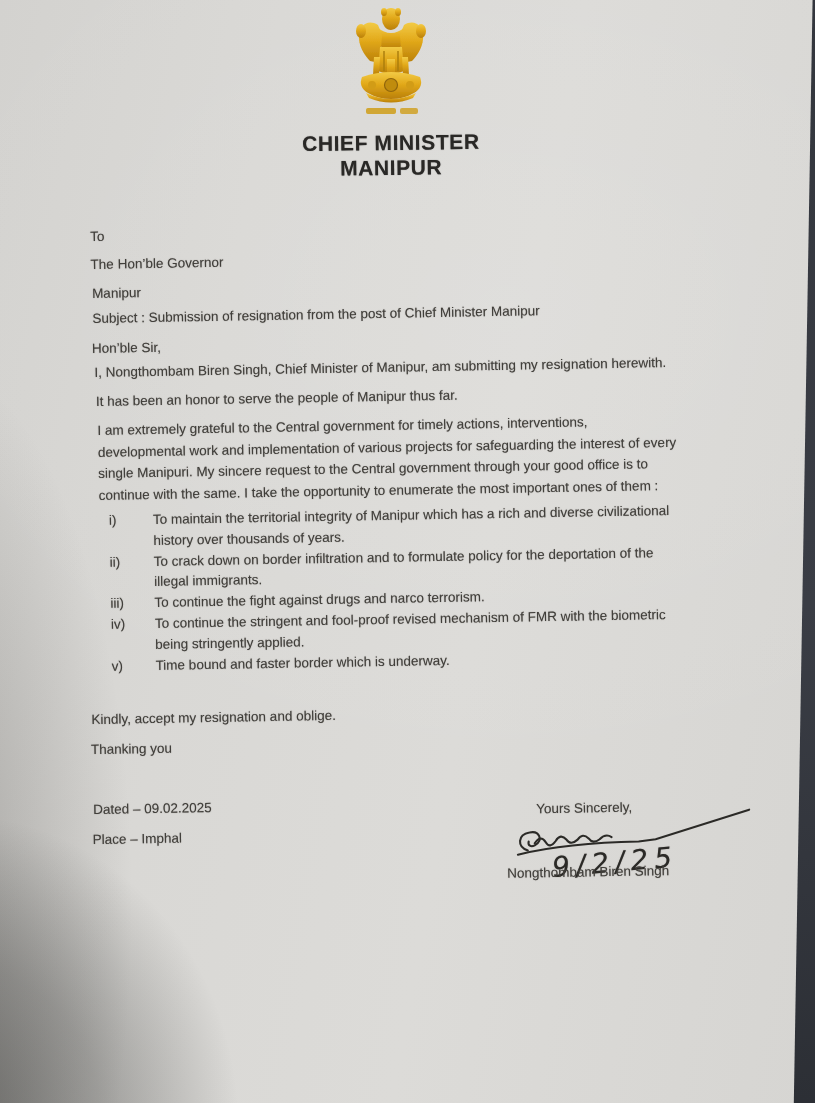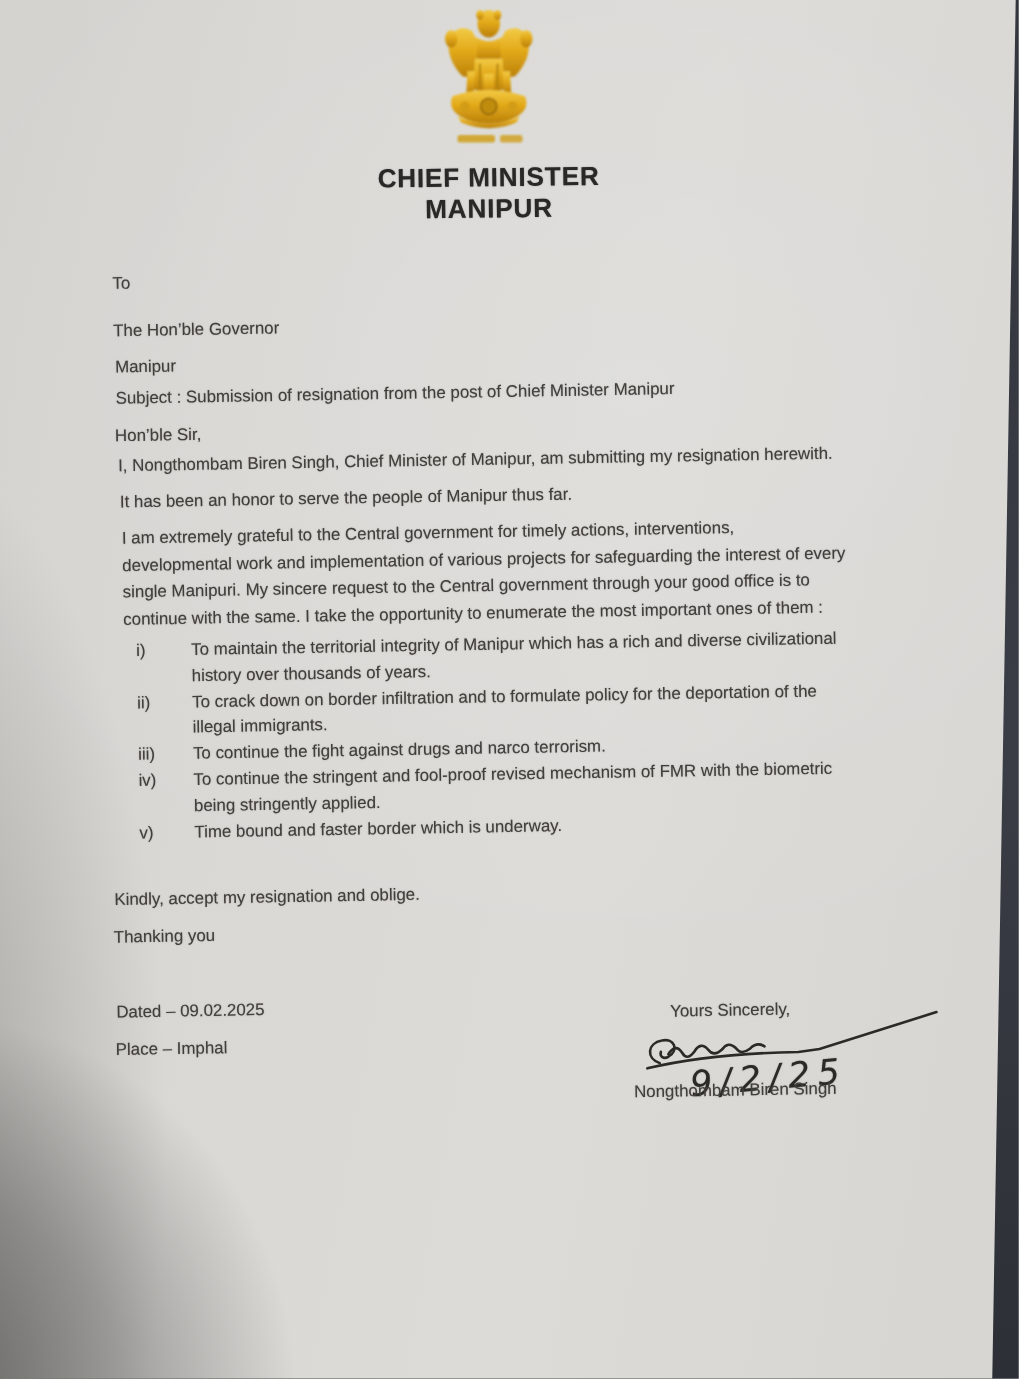--- a/index.html
+++ b/index.html
@@ -92,21 +92,21 @@
       </g>
     </g>
   </svg>
 
   <div id="letterhead-title">
     <div class="l1">CHIEF MINISTER</div>
     <div class="l2">MANIPUR</div>
   </div>
 
   <div id="letter">
-    <p class="abs" style="left:95px;top:216px;">To</p>
+    <p class="abs" style="left:95px;top:226px;">To</p>
     <p class="abs" style="left:95px;top:254px;">The Hon’ble Governor</p>
     <p class="abs" style="left:96px;top:283px;">Manipur</p>
     <p class="abs" style="left:96px;top:308px;">Subject : Submission of resignation from the post of Chief Minister Manipur</p>
     <p class="abs" style="left:95px;top:338px;">Hon’ble Sir,</p>
     <p class="abs" style="left:97px;top:362px;">I, Nongthombam Biren Singh, Chief Minister of Manipur, am submitting my resignation herewith.</p>
     <p class="abs" style="left:98px;top:391px;">It has been an honor to serve the people of Manipur thus far.</p>
     <p class="abs wrapped" style="left:99px;top:420px;width:580px;">I am extremely grateful to the Central government for timely actions, interventions, developmental work and implementation of various projects for safeguarding the interest of every single Manipuri. My sincere request to the Central government through your good office is to continue with the same. I take the opportunity to enumerate the most important ones of them :</p>
 
     <div id="num-list">
       <div class="li-row">

